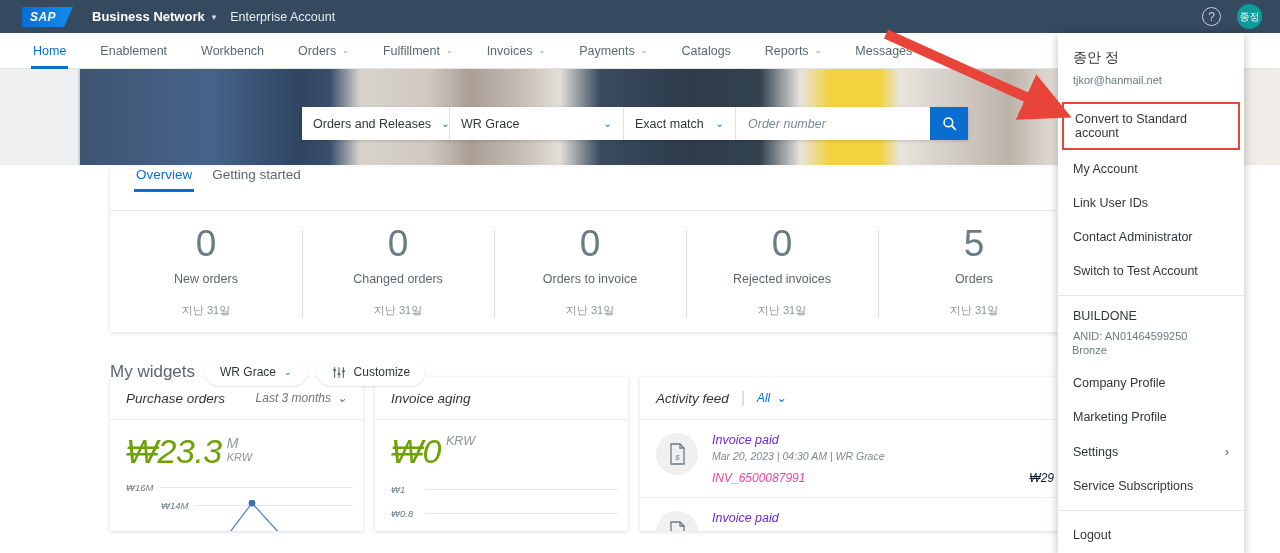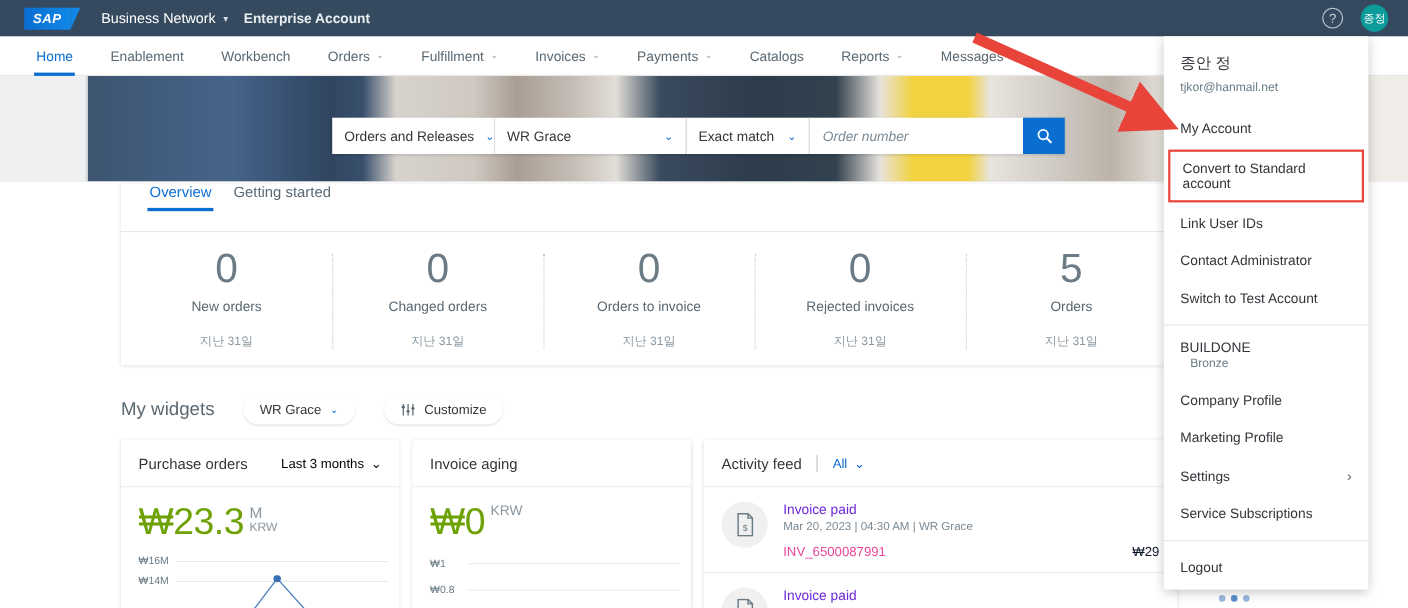--- a/index.html
+++ b/index.html
@@ -21,27 +21,27 @@
     background: linear-gradient(90deg,#0a6ed1 0%,#1187e8 100%);
     color: #fff; font-size: 12px; font-weight: bold; font-style: italic;
     display: flex; align-items: center; justify-content: center;
     letter-spacing: .5px; position: relative;
   }
   .sap-logo::after {
     content: ""; position: absolute; right: -9px; top: 0;
     border-top: 20px solid #1187e8; border-right: 9px solid transparent;
   }
   .bn-title {
-    margin-left: 28px; color: #fff; font-size: 13px; font-weight: normal;
+    margin-left: 28px; color: #fff; font-size: 13px; font-weight: bold;
   }
   .bn-caret {
     margin-left: 7px; color: #d5dde4; font-size: 9px;
   }
   .ent-account {
-    margin-left: 14px; color: #e8edf1; font-size: 12.5px; font-weight: bold;
+    margin-left: 14px; color: #e8edf1; font-size: 12.5px;
   }
   .topbar-right {
     margin-left: auto; display: flex; align-items: center; gap: 16px; margin-right: 18px;
   }
   .help-icon {
     width: 19px; height: 19px; border: 1.4px solid #c6d0d9; border-radius: 50%;
     color: #c6d0d9; font-size: 12px; display: flex; align-items: center;
     justify-content: center; cursor: pointer;
   }
   .avatar {
@@ -157,45 +157,45 @@
     content: ""; position: absolute; right: 0; top: 6px; bottom: 14px;
     border-left: 1px dotted #c8c8c8;
   }
   .ov-num { font-size: 37px; color: #6a7b85; font-weight: 300; line-height: 1.05; }
   .ov-lbl { font-size: 12.5px; color: #5a6872; margin-top: 8px; }
   .ov-sub { font-size: 11px; color: #8a97a0; margin-top: 17px; }
 
   
   .widgets-head {
     position: absolute; top: 358px; left: 110px; display: flex;
-    align-items: center; gap: 26px; z-index: 5;
+    align-items: center; gap: 10px; z-index: 5;
   }
   .widgets-title { font-size: 17px; color: #5a6872; }
   .pill {
     background: #fff; border-radius: 15px; height: 28px; display: flex;
     align-items: center; padding: 0 15px; font-size: 12px; color: #32363a;
     cursor: pointer; box-shadow: 0 1px 2px rgba(0,0,0,.12); gap: 8px;
   }
   .pill .pcaret { color: #0a6ed1; font-size: 9px; }
 
   
   .widget {
-    position: absolute; top: 400px; background: #fff;
-    box-shadow: 0 1px 4px rgba(0,0,0,.14); overflow: hidden; height: 154px;
+    position: absolute; top: 377px; background: #fff;
+    box-shadow: 0 1px 4px rgba(0,0,0,.14); overflow: hidden; height: 154px; font-style: italic;
   }
   .w-po { left: 110px; width: 253px; }
   .w-ia { left: 375px; width: 253px; }
   .w-af { left: 640px; width: 430px; }
   .w-head {
     height: 43px; display: flex; align-items: center; padding: 0 16px;
     border-bottom: 1px solid #ededed;
   }
   .w-title { font-size: 13.5px; color: #32363a; }
   .w-link {
-    margin-left: auto; font-size: 12px; color: #000000; cursor: pointer;
+    margin-left: auto; font-size: 12px; color: #737373; cursor: pointer;
     display: flex; align-items: center; gap: 6px;
   }
   .w-body { padding: 14px 16px 0 16px; position: relative; height: 111px; }
   .big-amt { display: flex; align-items: flex-start; }
   .big-val {
     font-size: 34px; color: #6ea204; font-weight: 400; line-height: 1;
     letter-spacing: -0.5px;
   }
   .big-unit {
     display: flex; flex-direction: column; margin-left: 5px; margin-top: 2px;
@@ -252,21 +252,21 @@
     font-size: 12.5px; color: #32363a; padding: 10px 15px; cursor: pointer;
     display: flex; align-items: center;
   }
   .um-item .chev { margin-left: auto; color: #5a6872; font-size: 13px; }
   .um-item.highlight {
     border: 2px solid #e8443a; margin: 2px 4px; padding: 8px 11px;
   }
   .um-div { border-top: 1px solid #e5e5e5; margin: 7px 0; }
   .um-org { font-size: 12.5px; color: #32363a; padding: 6px 15px 0 15px; }
   .um-anid { font-size: 11px; color: #6a7b85; padding: 7px 15px 0 15px; }
-  .um-tier { font-size: 11px; color: #6a7b85; padding: 2px 15px 10px 24px; }
+  .um-tier { font-size: 11px; color: #6a7b85; padding: 2px 15px 10px 14px; }
 
   
   .arrow-svg { position: absolute; left: 0; top: 0; width: 1280px; height: 553px;
     pointer-events: none; z-index: 70; }
 </style>
 </head>
 <body>
 
 <div id="app">
 
@@ -416,21 +416,21 @@
         <span class="big-unit">
           <span class="u1">M</span>
           <span class="u2">KRW</span>
         </span>
       </div>
       <div class="mini-chart">
         <div class="axis-row" style="top:0;">
           <span class="axis-lbl">₩16M</span>
           <span class="axis-line"></span>
         </div>
-        <div class="axis-row" style="top:18px;">
+        <div class="axis-row" style="top:18px;margin-left:35px;">
           <span class="axis-lbl">₩14M</span>
           <span class="axis-line"></span>
         </div>
         <svg width="190" height="40" viewBox="0 0 190 40" style="position:absolute;left:36px;top:18px;">
           <polyline points="90,3 118,34 128,40" fill="none" stroke="#4a7ebb" stroke-width="1.2"></polyline>
           <polyline points="62,40 90,3" fill="none" stroke="#4a7ebb" stroke-width="1.2"></polyline>
           <circle cx="90" cy="3" r="3.4" fill="#3a6fb5"></circle>
         </svg>
       </div>
     </div>
@@ -502,39 +502,40 @@
   <div class="dots">
     <div class="dot"></div>
     <div class="dot on"></div>
     <div class="dot"></div>
   </div>
 
   <div class="user-menu">
     <div class="um-name">종안 정</div>
     <div class="um-email">tjkor@hanmail.net</div>
 
-    <div class="um-item">
-      <span>My Account</span>
-    </div>
     <div class="um-item highlight">
       <span>Convert to Standard account</span>
     </div>
     <div class="um-item">
+      <span>My Account</span>
+    </div>
+    <div class="um-item">
       <span>Link User IDs</span>
     </div>
     <div class="um-item">
       <span>Contact Administrator</span>
     </div>
     <div class="um-item">
       <span>Switch to Test Account</span>
     </div>
 
     <div class="um-div"></div>
 
     <div class="um-org">BUILDONE</div>
+    <div class="um-anid">ANID: AN01464599250</div>
     <div class="um-tier">Bronze</div>
 
     <div class="um-item">
       <span>Company Profile</span>
     </div>
     <div class="um-item">
       <span>Marketing Profile</span>
     </div>
     <div class="um-item">
       <span>Settings</span>

